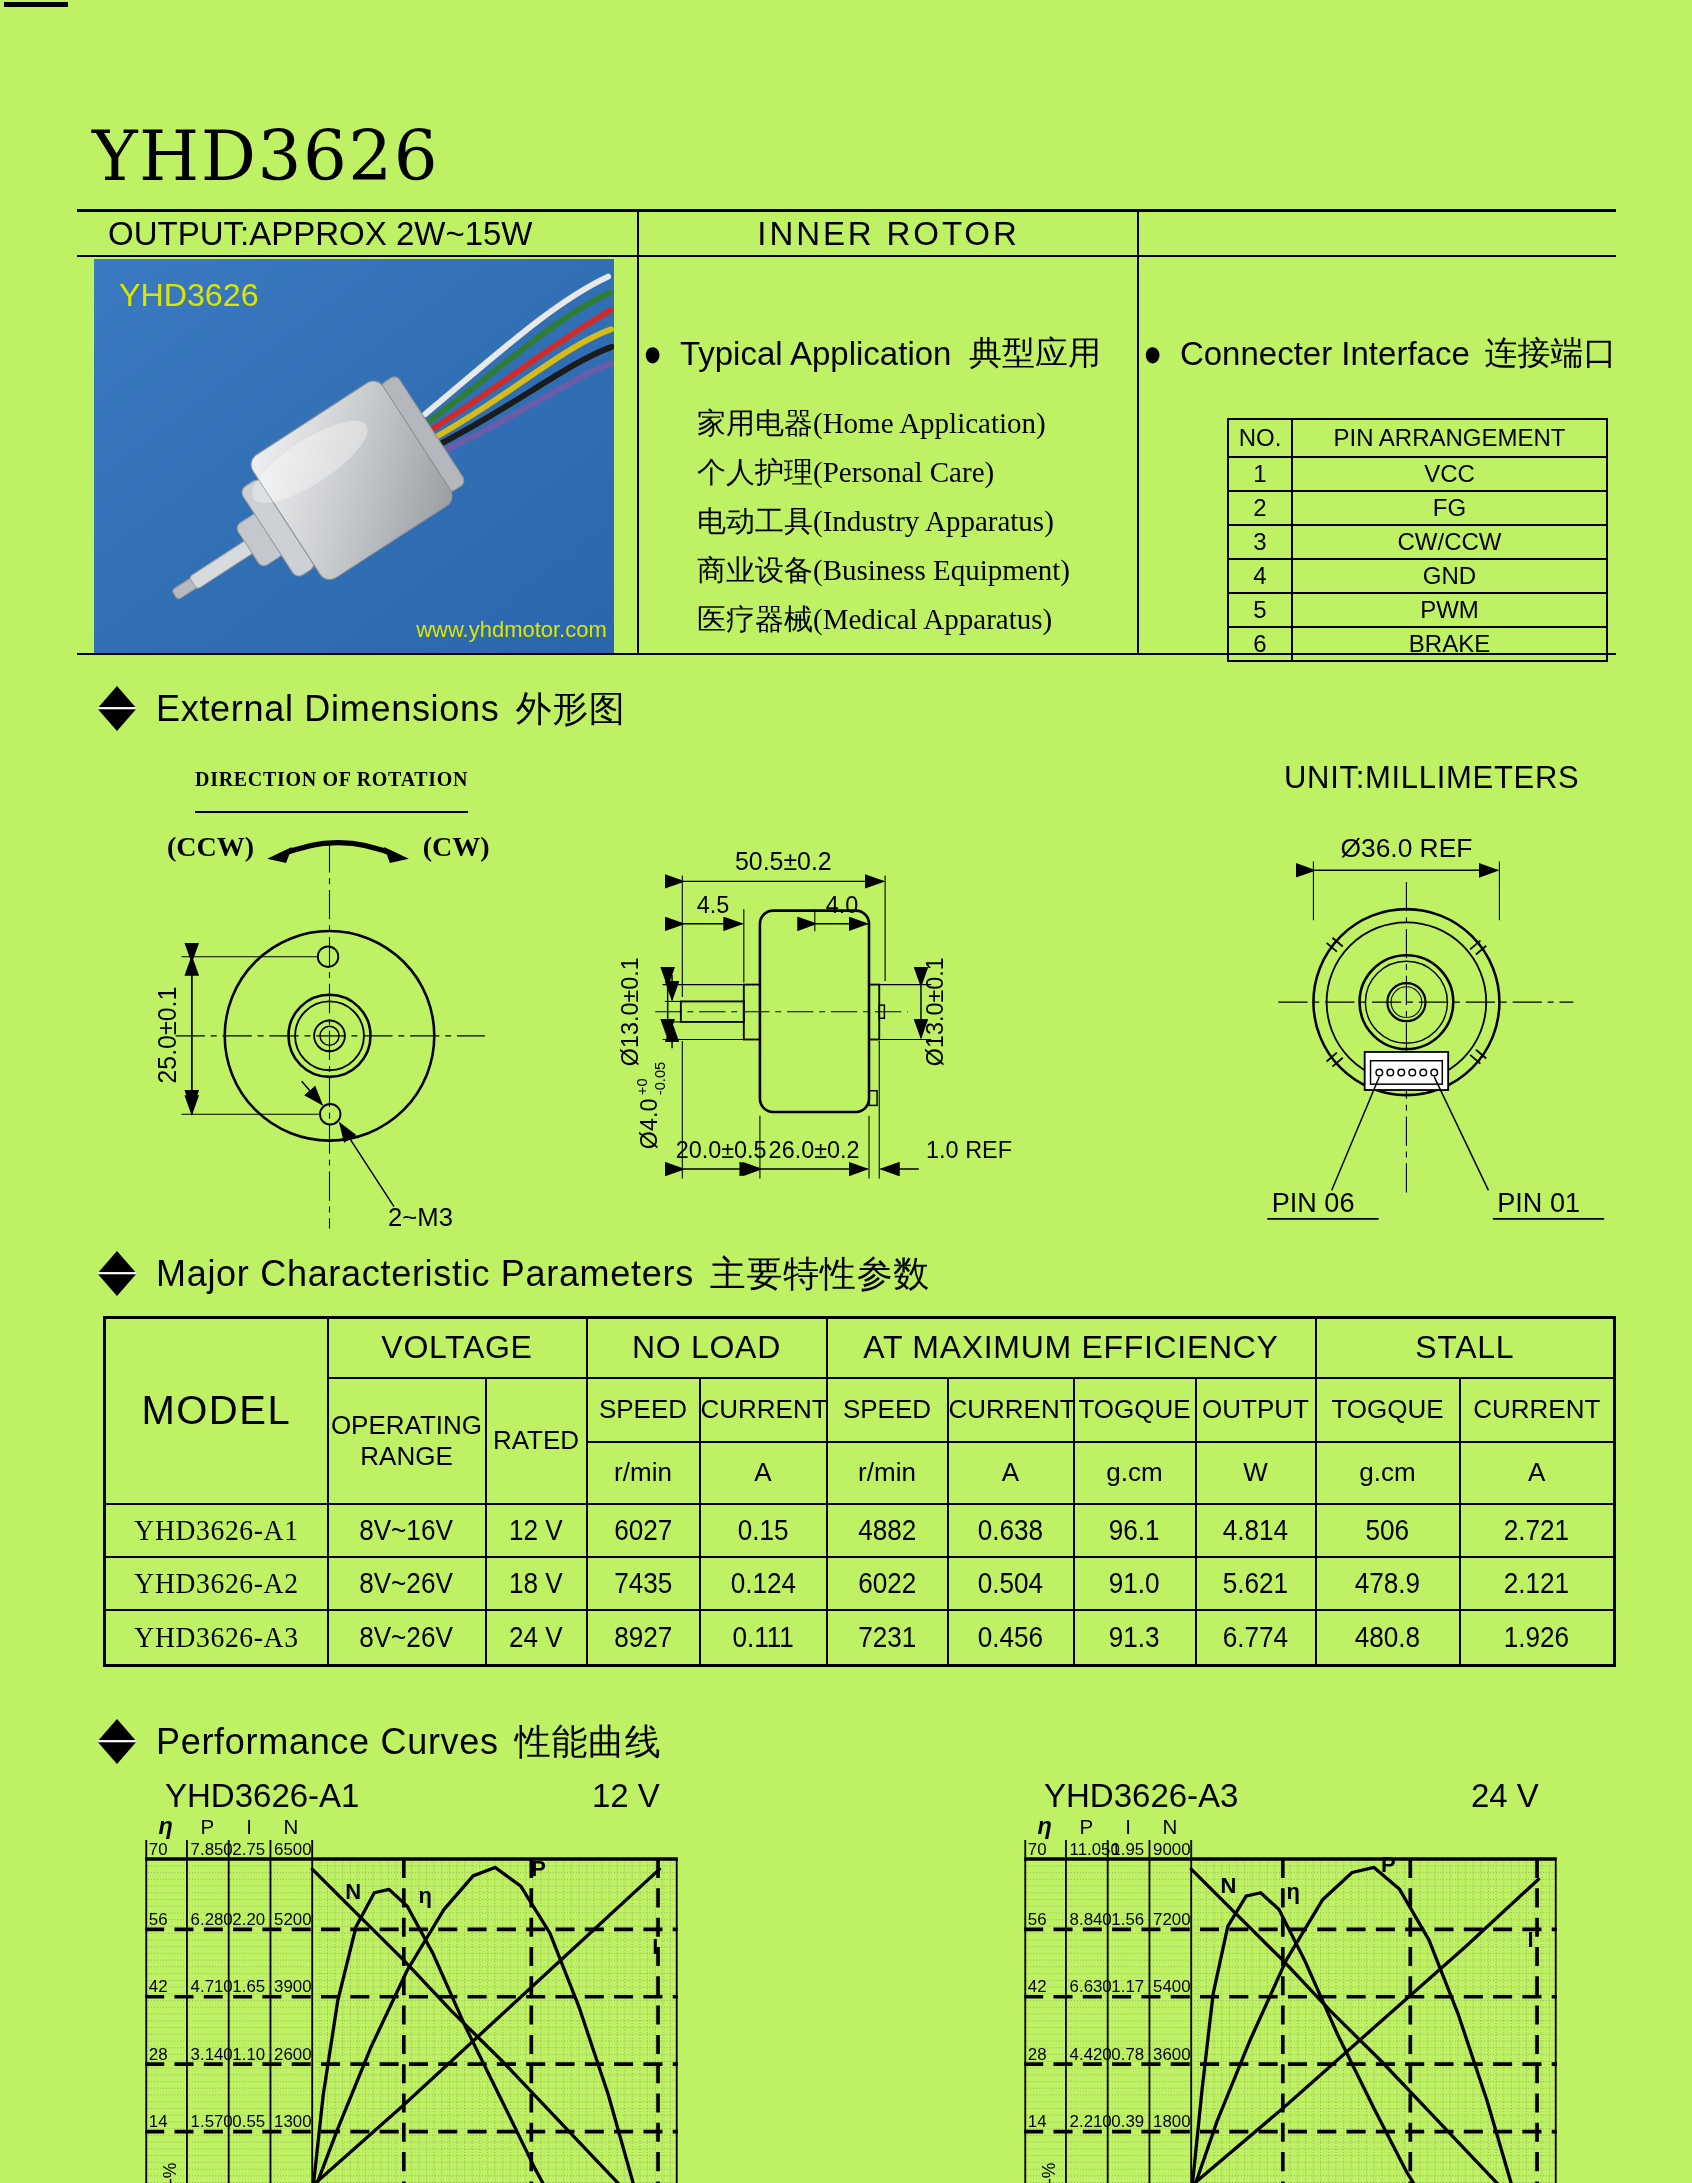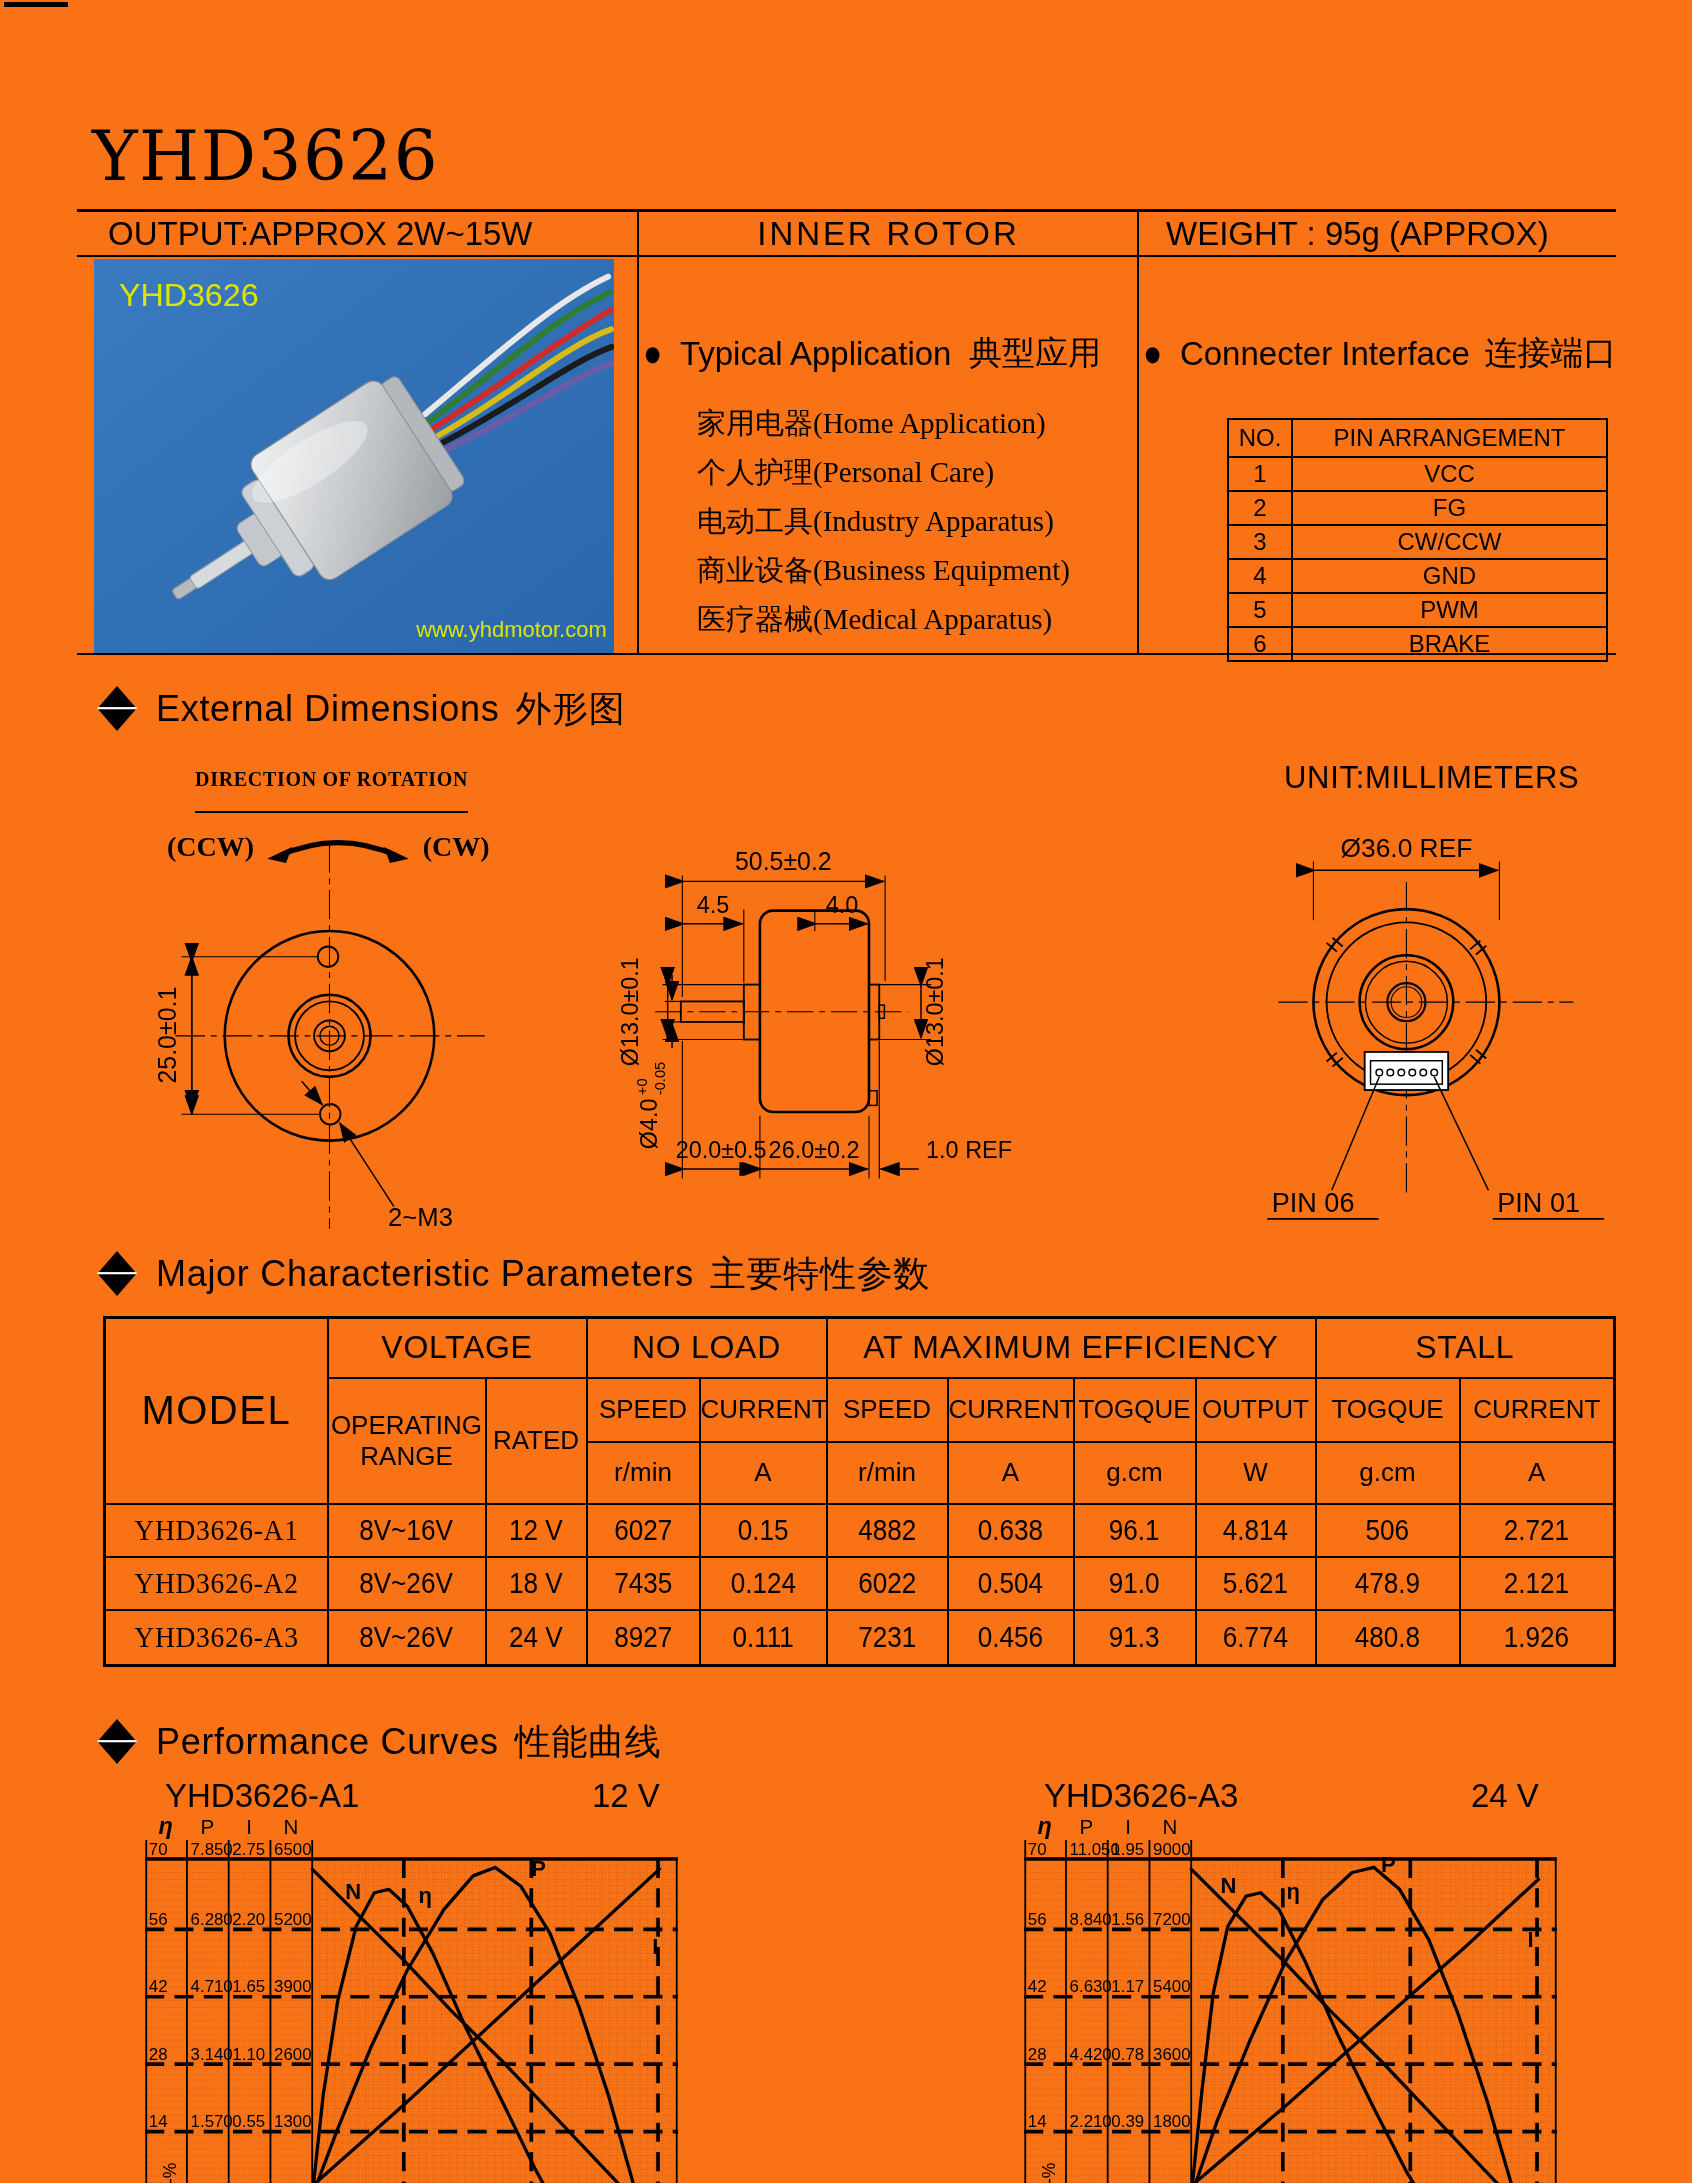--- a/index.html
+++ b/index.html
@@ -1,16 +1,16 @@
 <!DOCTYPE html>
 <html style="font-size:11.7px"><head>
 <meta charset="utf-8">
 <style>
   html,body{margin:0;padding:0;background:#888;}
-  .page{position:relative;width:1692px;height:2183px;background:#f97316;overflow:hidden;
+  .page{position:relative;width:1692px;height:2183px;background:#bef264;overflow:hidden;
         font-family:"Liberation Sans",sans-serif;color:#000;}
   .abs{position:absolute;}
   .hline{position:absolute;background:#000;}
   .vline{position:absolute;background:#000;}
   .doc-title{position:absolute;left:92px;top:116px;font-family:"DejaVu Serif",serif;
              font-size:69px;letter-spacing:1.5px;}
   .hdr-cell{position:absolute;top:212px;height:44px;line-height:44px;font-size:33px;}
   .sec-head{position:absolute;display:flex;align-items:center;}
   .diamond{position:relative;width:40px;height:48px;margin-right:19px;}
   .diamond svg{display:block;}
@@ -52,21 +52,20 @@
   <div class="doc-title">YHD3626</div>
 
   <div class="hline" style="left:77px;top:209px;width:1539px;height:2.9px;"></div>
   <div class="hline" style="left:77px;top:255px;width:1539px;height:2.2px;"></div>
   <div class="hline" style="left:77px;top:653px;width:1539px;height:2.2px;"></div>
   <div class="vline" style="left:637px;top:212px;width:2.2px;height:443px;"></div>
   <div class="vline" style="left:1137px;top:212px;width:2.2px;height:443px;"></div>
 
   <div class="hdr-cell" style="left:92px;margin-left:16px;">OUTPUT:APPROX 2W~15W</div>
   <div class="hdr-cell" style="left:640px;width:497px;text-align:center;letter-spacing:2.9px;">INNER  ROTOR</div>
-  <div class="hdr-cell" style="left:1166px;">WEIGHT : 95g  (APPROX)</div>
 
   <div class="photo-frame">
     <svg width="520" height="394" viewBox="0 0 710 538">
       <defs>
         <linearGradient id="pbg" x1="0" y1="0" x2="1" y2="1">
           <stop offset="0" stop-color="#3a7ac0"></stop>
             <stop offset="1" stop-color="#2a66ab"></stop>
         </linearGradient>
         <linearGradient id="met" x1="0" y1="0" x2="1" y2="1">
           <stop offset="0" stop-color="#f0f1f2"></stop>

